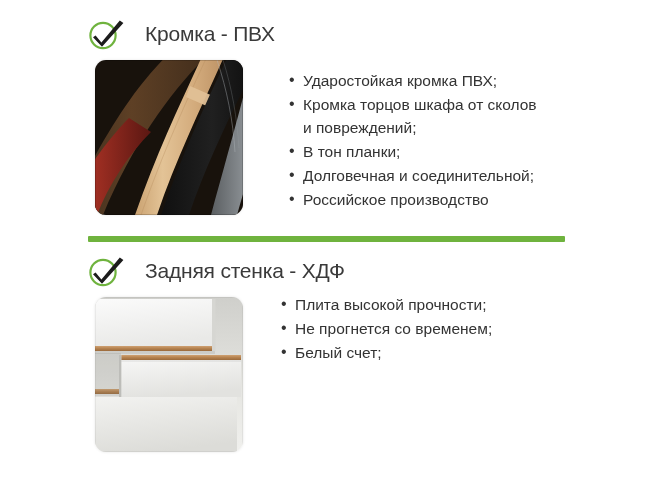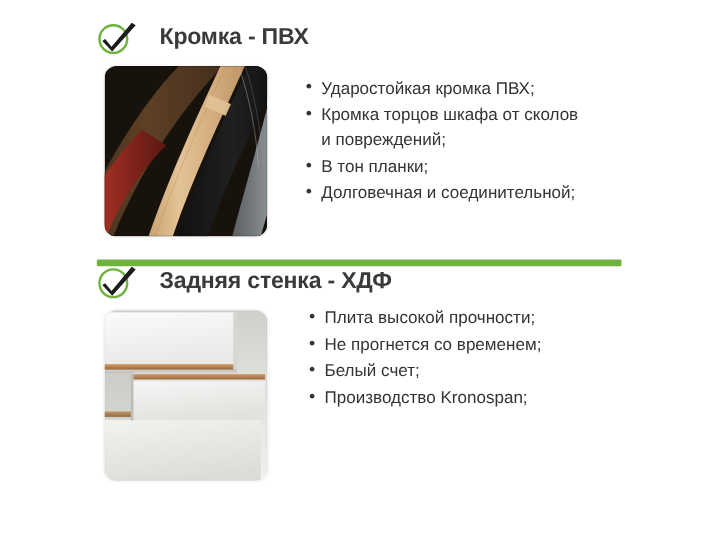--- a/index.html
+++ b/index.html
@@ -23,21 +23,21 @@
     height: 500px;
   }
 
   
   .section {
     position: absolute;
     left: 0;
     width: 652px;
   }
   #section-edge  { top: 14px; }
-  #section-back  { top: 236px; }
+  #section-back  { top: 251px; }
 
   
   .heading-row {
     position: relative;
     height: 40px;
     padding-left: 88px;
     display: flex;
     align-items: center;
   }
 
@@ -46,21 +46,21 @@
     left: 88px;
     top: 3px;
     width: 38px;
     height: 34px;
     display: block;
   }
 
   .heading-text {
     margin-left: 57px;
     font-size: 21px;
-    font-weight: bold;
+    font-weight: normal;
     color: #3a3a3a;
     letter-spacing: -0.2px;
     line-height: 1.1;
     white-space: nowrap;
   }
 
   
   .body-row {
     position: relative;
     margin-top: 6px;
@@ -82,21 +82,21 @@
   .feature-list {
     position: absolute;
     top: 0;
     margin: 0;
     padding: 0;
     list-style: none;
     color: #333333;
     font-size: 15.5px;
     line-height: 23px;
   }
-  #list-edge { left: 278px; top: 9px; }
+  #list-edge { left: 289px; top: 9px; }
   #list-back { left: 281px; top: -4px; }
 
   .feature-list li {
     position: relative;
     padding-left: 14px;
     margin-bottom: 1px;
     white-space: pre-line;
   }
   .feature-list li::before {
     content: "\2022";
@@ -190,20 +190,21 @@
           <rect width="148" height="155" fill="none" stroke="rgba(0,0,0,0.18)" stroke-width="2"></rect>
         </svg>
       </div>
 
       <ul class="feature-list" id="list-edge">
         <li>Ударостойкая кромка ПВХ;</li>
         <li>Кромка торцов шкафа от сколов
 и повреждений;</li>
         <li>В тон планки;</li>
         <li>Долговечная и соединительной;</li>
+        <li>Российское производство</li>
       </ul>
 
     </div>
   </div>
 
   <div id="divider-green"></div>
 
   <div class="section" id="section-back">
 
     <div class="heading-row">
@@ -263,19 +264,18 @@
 
           <rect x="0" y="56" width="26" height="44" fill="rgba(120,120,115,0.16)"></rect>
           <rect width="148" height="155" fill="none" stroke="rgba(0,0,0,0.07)" stroke-width="1.5"></rect>
         </svg>
       </div>
 
       <ul class="feature-list" id="list-back">
         <li>Плита высокой прочности;</li>
         <li>Не прогнется со временем;</li>
         <li>Белый счет;</li>
-        <li>Производство Kronospan;</li>
       </ul>
 
     </div>
   </div>
 
 </div>
 
 </body></html>

